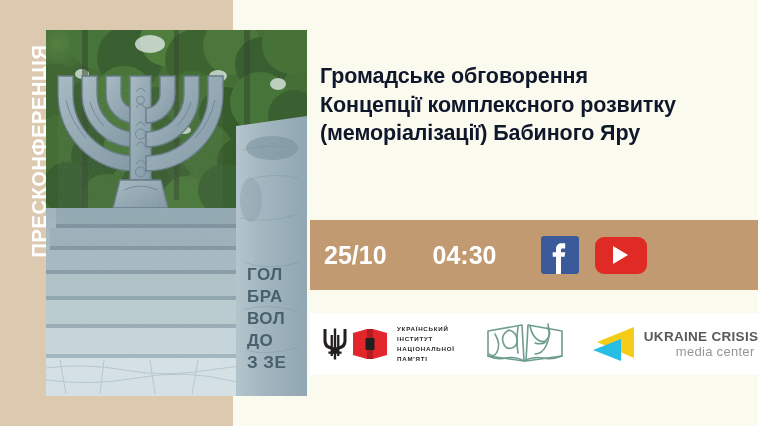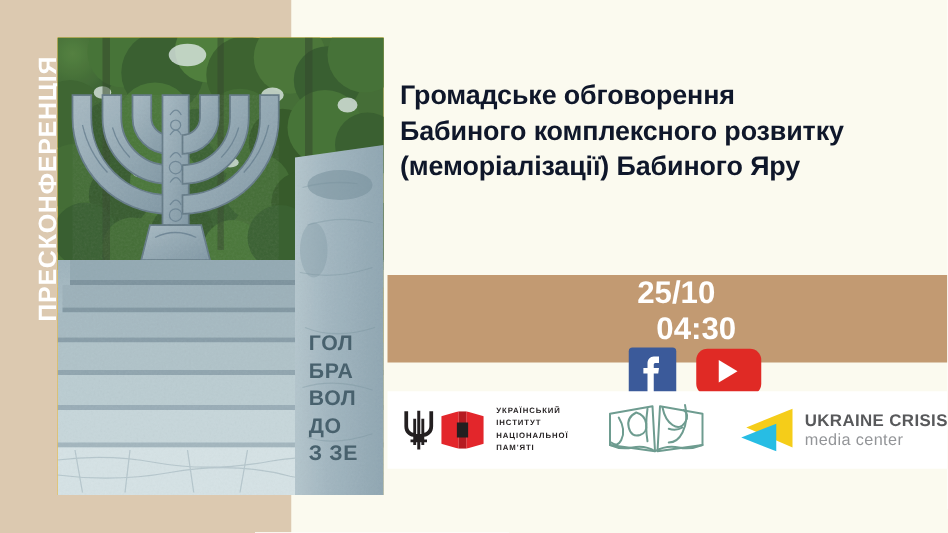--- a/index.html
+++ b/index.html
@@ -73,21 +73,20 @@
   
   .info-bar {
     position: absolute;
     left: 310px;
     top: 220px;
     width: 448px;
     height: 70px;
     background: #c29a72;
     display: flex;
     align-items: center;
-    flex-direction: column;
   }
   .info-date {
     color: #ffffff;
     font-size: 25px;
     font-weight: bold;
     margin-left: 14px;
   }
   .info-time {
     color: #ffffff;
     font-size: 25px;
@@ -163,20 +162,21 @@
     color: #58595b;
     letter-spacing: 0.3px;
     white-space: nowrap;
   }
   .ucmc-bottom {
     font-size: 13px;
     color: #939598;
     letter-spacing: 0.3px;
     white-space: nowrap;
     margin-top: 2px;
+    margin-left: 32px;
   }
 </style>
 </head>
 <body>
 
 <div id="poster">
 
   <div class="tan-column"></div>
 
   <div class="vertical-label">ПРЕСКОНФЕРЕНЦІЯ</div>
@@ -351,21 +351,21 @@
           <text x="201" y="338">З ЗЕ</text>
         </g>
       </g>
 
       <rect x="0" y="0" width="261" height="366" fill="#9fc0d0" opacity="0.10"></rect>
     </svg>
   </div>
 
   <div class="title">
     <div>Громадське обговорення</div>
-    <div>Бабиного комплексного розвитку</div>
+    <div>Концепції комплексного розвитку</div>
     <div>(меморіалізації) Бабиного Яру</div>
   </div>
 
   <div class="info-bar">
     <div class="info-date">25/10</div>
     <div class="info-time">04:30</div>
     <div class="social-group">
       <div class="fb-icon">
         <svg width="38" height="38" viewBox="0 0 38 38" xmlns="http://www.w3.org/2000/svg">
           <path d="M24.2 12.4h-3.1c-0.6 0-1.1 0.6-1.1 1.3v2.6h4.2l-0.6 4.4h-3.6V38h-5V20.7h-3.3v-4.4h3.3v-3.5c0-3.1 2.1-5.6 5-5.6h4.2z" fill="#ffffff"></path>

